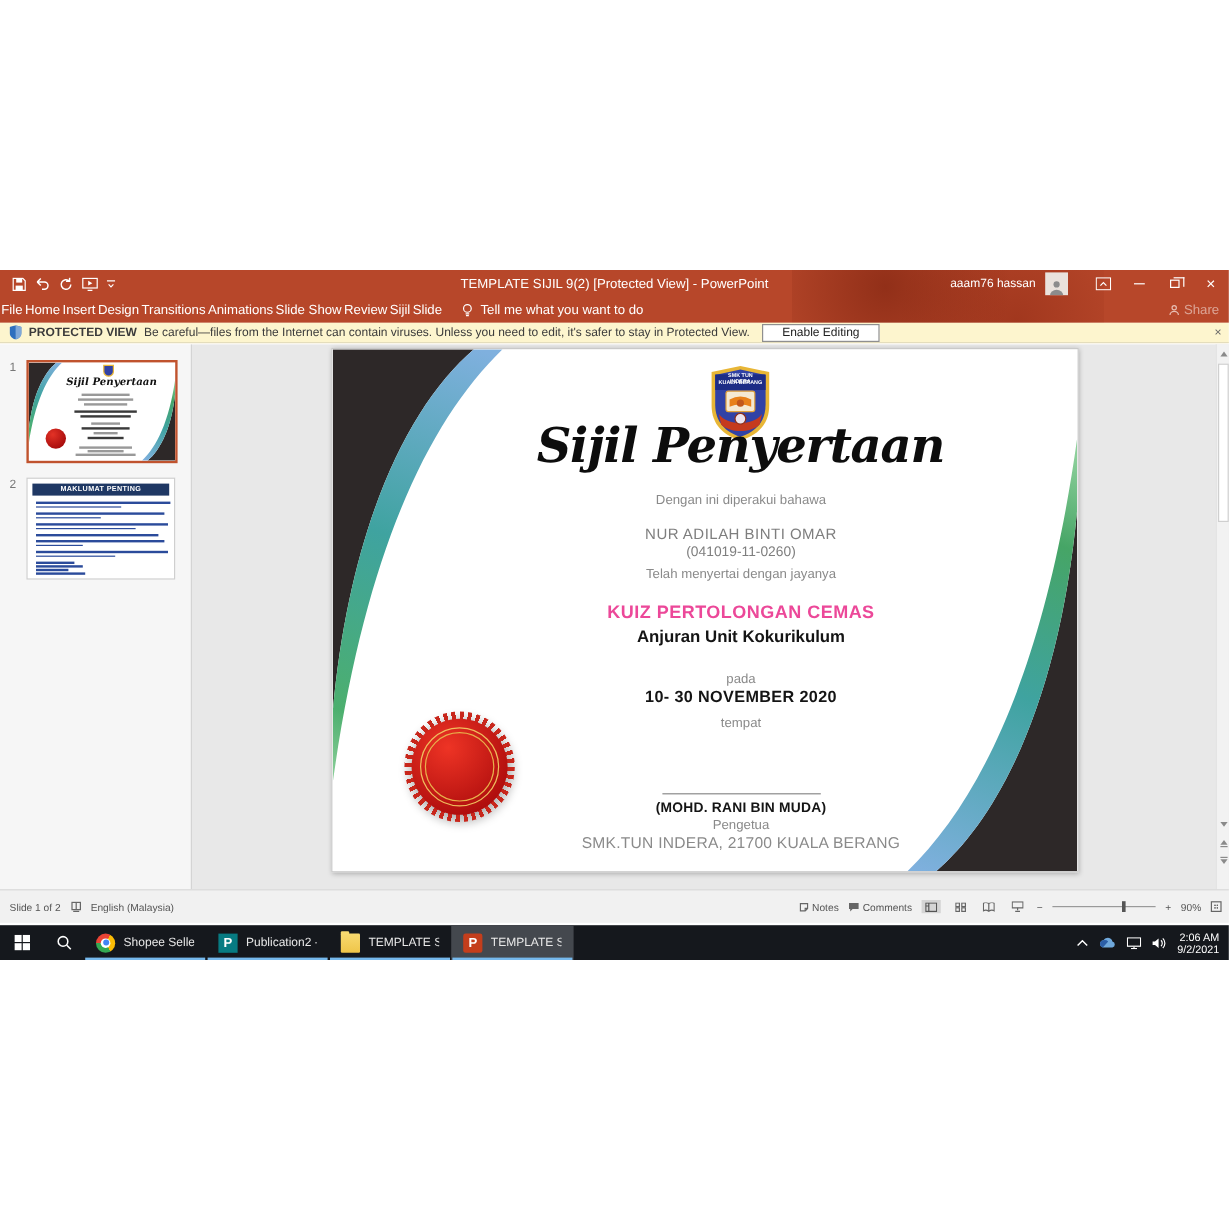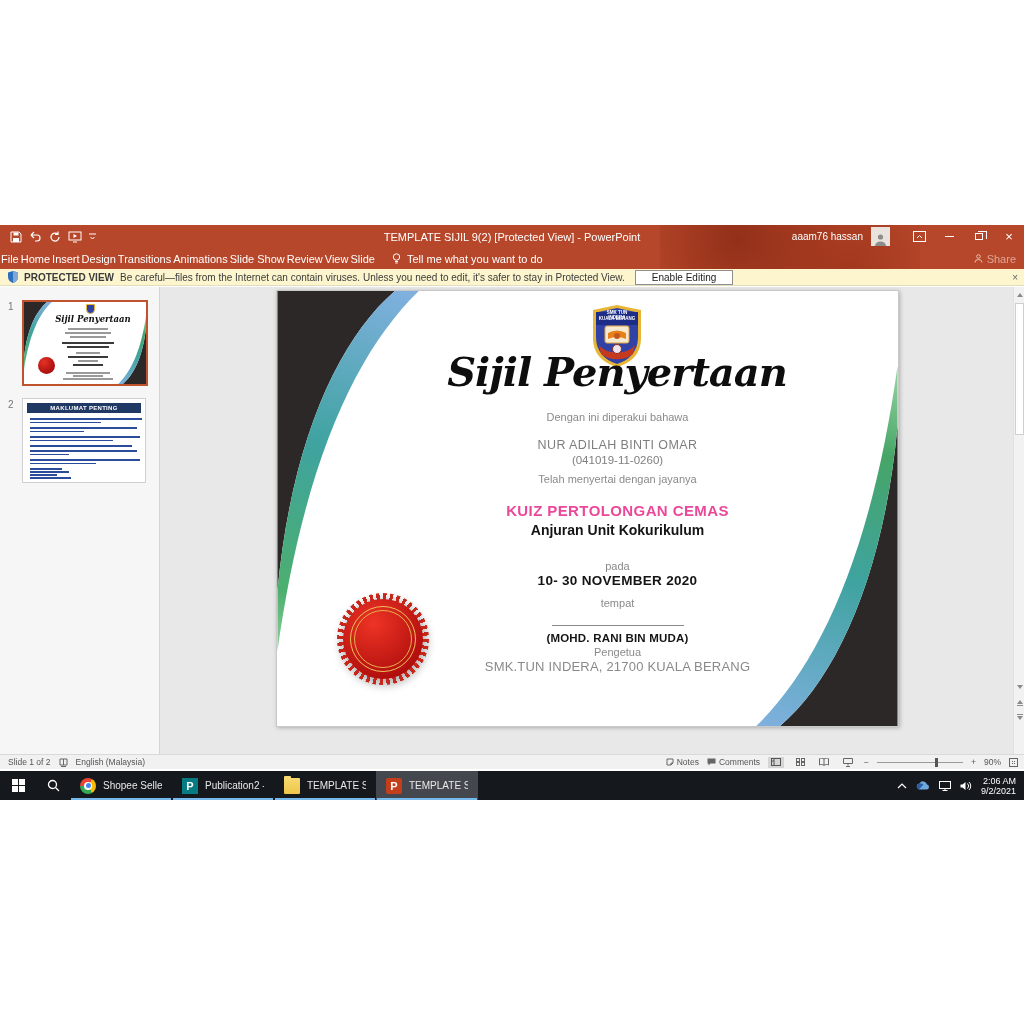--- a/index.html
+++ b/index.html
@@ -79,21 +79,21 @@
   .c-name { font-size:12.5px; letter-spacing:.4px; margin-top:15px; color:#7E7E7E; }
   .c-id { font-size:11.5px; margin-top:2px; color:#7E7E7E; }
   .c-ach { font-size:11px; margin-top:7px; }
   .c-event { font-size:15px; font-weight:bold; color:#ec4899; margin-top:17px; letter-spacing:.4px; }
   .c-org { font-size:14px; font-weight:bold; color:#141414; margin-top:3px; }
   .c-pada { margin-top:22px; }
   .c-date { font-size:13.5px; font-weight:bold; color:#141414; margin-top:1px; letter-spacing:.3px; }
   .c-tempat { margin-top:9px; }
   .c-venue { font-size:13.5px; font-weight:bold; color:#141414; margin-top:1px; letter-spacing:.5px; position:relative; display:inline-block; }
   .squiggle { position:absolute; left:42%; bottom:-2px; width:9px; height:2px; border-bottom:1px dotted #9a9a9a; }
-  .c-sig { margin-top:16px; }
+  .c-sig { margin-top:52px; }
   .sig-line { width:132px; border-top:1px solid #8a8a8a; margin:0 auto; }
   .c-signame { font-size:11.5px; font-weight:bold; color:#141414; margin-top:6px; letter-spacing:.2px; }
   .c-sigtitle { font-size:11px; margin-top:2px; }
   .c-school { font-size:13px; margin-top:1px; letter-spacing:.2px; }
 
   .seal { position:absolute; left:60px; top:302px; width:92px; height:92px; filter:drop-shadow(1px 3px 3px rgba(0,0,0,.3)); }
   .seal-spikes { position:absolute; inset:0; border-radius:50%;
     background:repeating-conic-gradient(#C8261B 0deg 4.5deg, rgba(200,38,27,0) 4.5deg 9deg); }
   .seal-body { position:absolute; inset:6px; border-radius:50%;
     background:radial-gradient(circle at 38% 30%, #EE3425, #AE0D0D 78%); }
@@ -103,21 +103,21 @@
   
   .vscroll { position:absolute; right:0; top:0; width:11px; height:471px; background:#F2F2F2; border-left:1px solid #E0E0E0; }
   .vs-arrow { position:absolute; left:0; width:11px; height:12px; display:flex; align-items:center; justify-content:center; }
   .tri-up { width:0; height:0; border-left:3px solid transparent; border-right:3px solid transparent; border-bottom:4px solid #8a8a8a; }
   .tri-dn { width:0; height:0; border-left:3px solid transparent; border-right:3px solid transparent; border-top:4px solid #8a8a8a; }
   .vs-thumb { position:absolute; left:1px; top:16px; width:9px; height:132px; background:#fff; border:1px solid #CFCFCF; }
   .vs-dbl { position:absolute; left:0; width:11px; height:12px; display:flex; flex-direction:column; align-items:center; justify-content:center; gap:1px; }
   .vs-dbl .bar { width:6px; height:1px; background:#8a8a8a; }
 
   
-  .statusbar { position:absolute; left:0; bottom:0; width:100%; height:15px; background:#F1F1F1; border-top:1px solid #D9D9D9;
+  .statusbar { position:absolute; left:0; bottom:0; width:100%; height:28px; background:#F1F1F1; border-top:1px solid #D9D9D9;
     display:flex; align-items:center; font-size:8.5px; color:#555; }
   .sb-left { display:flex; align-items:center; gap:8px; padding-left:8px; }
   .sb-right { margin-left:auto; display:flex; align-items:center; gap:8px; padding-right:6px; }
   .sb-item { display:flex; align-items:center; gap:3px; }
   .sb-viewbtn { width:16px; height:11px; display:flex; align-items:center; justify-content:center; }
   .sb-viewbtn.active { background:#D5D5D5; }
   .zoom-track { width:86px; height:1px; background:#9a9a9a; position:relative; }
   .zoom-thumb { position:absolute; left:68%; top:-4px; width:3px; height:9px; background:#555; }
   .fit-icon { width:9px; height:9px; border:1px solid #666; position:relative; }
   .fit-icon::before { content:""; position:absolute; inset:2px; border:1px dotted #666; }
@@ -213,21 +213,21 @@
 
       <div class="tabsrow">
         <span class="tab">File</span>
         <span class="tab">Home</span>
         <span class="tab">Insert</span>
         <span class="tab">Design</span>
         <span class="tab">Transitions</span>
         <span class="tab">Animations</span>
         <span class="tab">Slide Show</span>
         <span class="tab">Review</span>
-        <span class="tab">View</span>
+        <span class="tab">Sijil</span>
         <span class="tab">Slide</span>
         <span class="tellme">
           <svg width="9" height="12" viewBox="0 0 9 12">
               <circle cx="4.5" cy="4" r="3.2" fill="none" stroke="#fff"></circle>
               <path d="M3 8.5 h3 M3.3 10 h2.4" stroke="#fff"></path>
             </svg>
           <span>Tell me what you want to do</span>
         </span>
         <span class="share">
           <svg width="9" height="9" viewBox="0 0 9 9">

